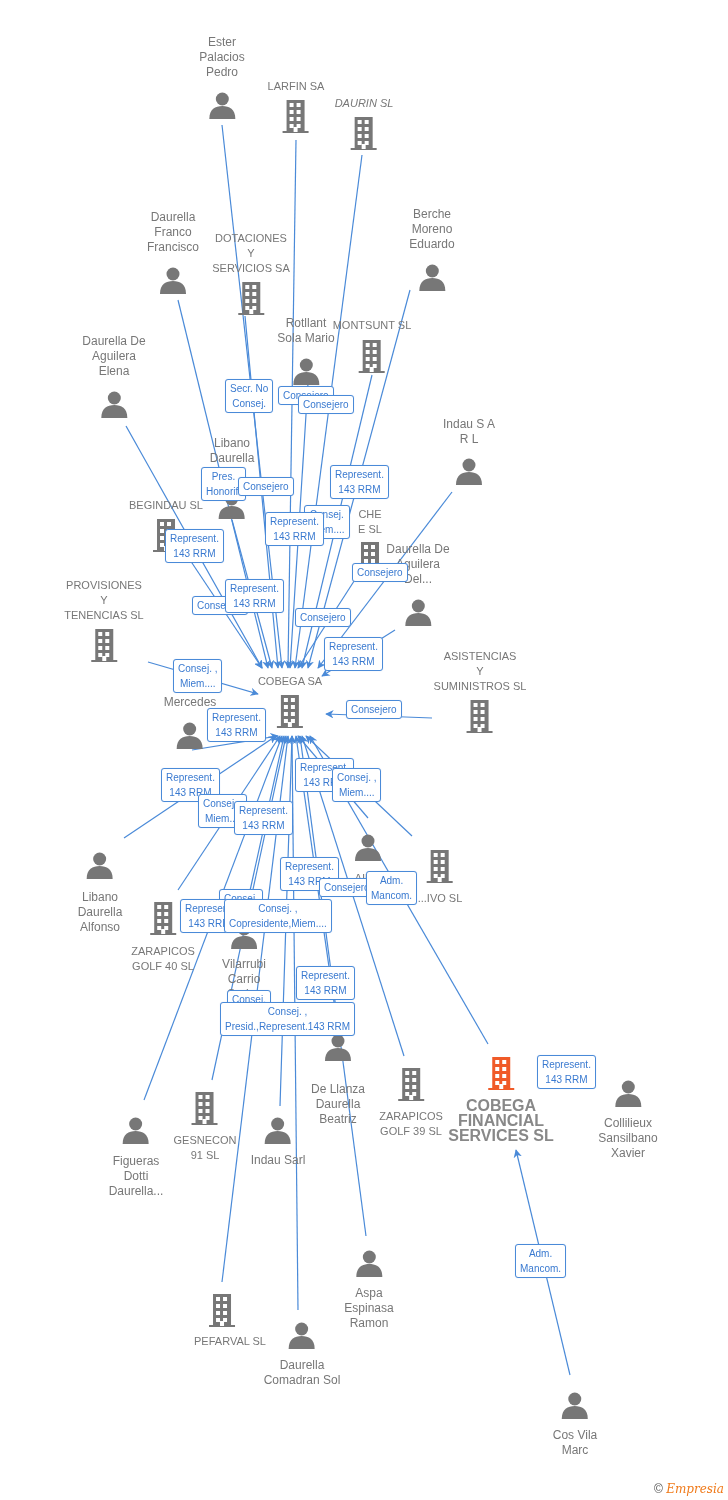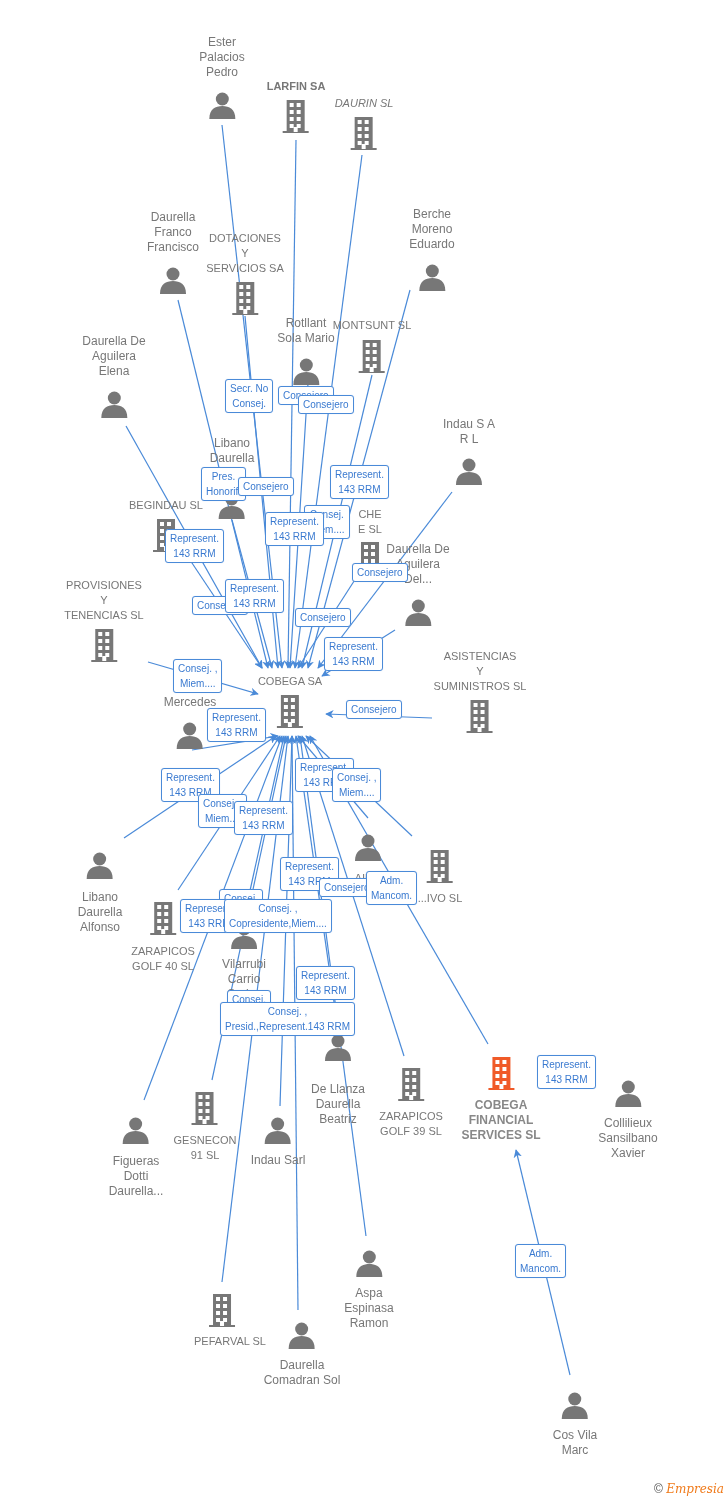--- a/index.html
+++ b/index.html
@@ -3,21 +3,21 @@
 <meta charset="utf-8">
 <style>
   html, body { margin: 0; padding: 0; background: #ffffff; }
   body { width: 728px; height: 1500px; position: relative; overflow: hidden;
          font-family: "Liberation Sans", sans-serif; }
   #graph { position: absolute; left: 0; top: 0; width: 728px; height: 1500px; }
   #edges { position: absolute; left: 0; top: 0; }
   .node { position: absolute; transform: translateX(-50%); text-align: center; }
   .node .label { color: #777777; font-size: 12px; line-height: 15px; white-space: pre-line; }
   .node.company .label { text-transform: none; font-size: 11px; }
-  .node.focus .label { color: #888888; font-weight: bold; font-size: 12px; }
+  .node.focus .label { color: #888888; font-weight: bold; font-size: 16px; }
   .node .icon { display: block; margin: 0 auto; }
   .rel { position: absolute; background: #ffffff; border: 1px solid #4a8ad8;
          border-radius: 3px; color: #3a7ad0; font-size: 10px; line-height: 15px;
          padding: 1px 4px; text-align: center; white-space: pre-line;
          box-shadow: 0 0 1px rgba(60,120,210,0.3); }
   .credit { position: absolute; right: 4px; bottom: 4px; font-size: 12px; color: #555; }
   .credit .brand { color: #f07a1a; font-style: italic; font-family: "DejaVu Serif", serif; }
 </style>
 </head>
 <body>
@@ -65,21 +65,21 @@
   <div id="nodes-layer">
       <div class="node person" style="left: 222px; top: 35px;">
         <div class="label">Ester
 Palacios
 Pedro</div>
         <span class="icon" style="margin-top: 10px;"><svg width="30" height="30" viewBox="0 0 30 30">
             <circle cx="15" cy="9" r="6.5" fill="#777777"></circle>
             <path d="M2 29 C2 19 8 16 15 16 C22 16 28 19 28 29 Z" fill="#777777"></path>
           </svg></span>
       </div>
-      <div class="node company" style="left: 296px; top: 79px; font-weight: bold;">
+      <div class="node company" style="left: 296px; top: 79px;">
         <div class="label">LARFIN SA</div>
         <span class="icon" style="margin-top: 4px;"><svg width="30" height="36" viewBox="0 0 30 36">
             <rect x="6" y="2" width="18" height="32" fill="#777777"></rect>
             <rect x="2" y="33" width="26" height="2" fill="#777777"></rect>
             <rect x="9" y="5" width="4" height="4" fill="#fff"></rect>
             <rect x="16" y="5" width="4" height="4" fill="#fff"></rect>
             <rect x="9" y="12" width="4" height="4" fill="#fff"></rect>
             <rect x="16" y="12" width="4" height="4" fill="#fff"></rect>
             <rect x="9" y="19" width="4" height="4" fill="#fff"></rect>
             <rect x="16" y="19" width="4" height="4" fill="#fff"></rect>
@@ -106,21 +106,21 @@
       </div>
       <div class="node person" style="left: 173px; top: 210px;">
         <div class="label">Daurella
 Franco
 Francisco</div>
         <span class="icon" style="margin-top: 10px;"><svg width="30" height="30" viewBox="0 0 30 30">
             <circle cx="15" cy="9" r="6.5" fill="#777777"></circle>
             <path d="M2 29 C2 19 8 16 15 16 C22 16 28 19 28 29 Z" fill="#777777"></path>
           </svg></span>
       </div>
-      <div class="node company" style="left: 245px; top: 231px;">
+      <div class="node company" style="left: 251px; top: 231px;">
         <div class="label">DOTACIONES
 Y
 SERVICIOS SA</div>
         <span class="icon" style="margin-top: 4px;"><svg width="30" height="36" viewBox="0 0 30 36">
             <rect x="6" y="2" width="18" height="32" fill="#777777"></rect>
             <rect x="2" y="33" width="26" height="2" fill="#777777"></rect>
             <rect x="9" y="5" width="4" height="4" fill="#fff"></rect>
             <rect x="16" y="5" width="4" height="4" fill="#fff"></rect>
             <rect x="9" y="12" width="4" height="4" fill="#fff"></rect>
             <rect x="16" y="12" width="4" height="4" fill="#fff"></rect>

